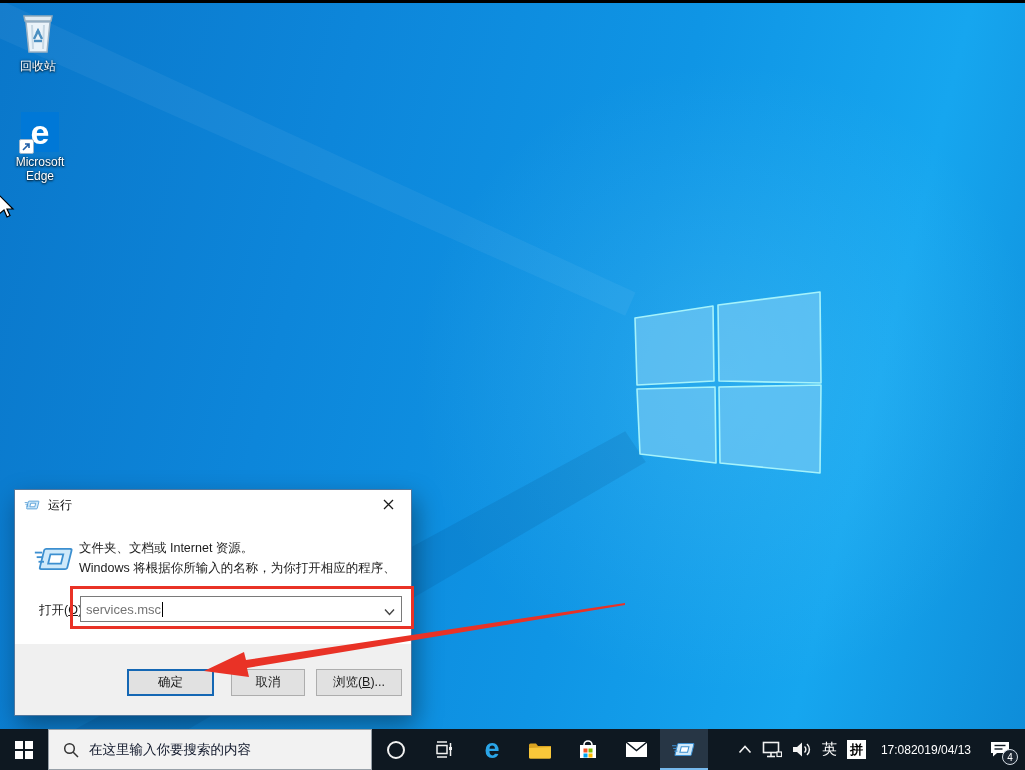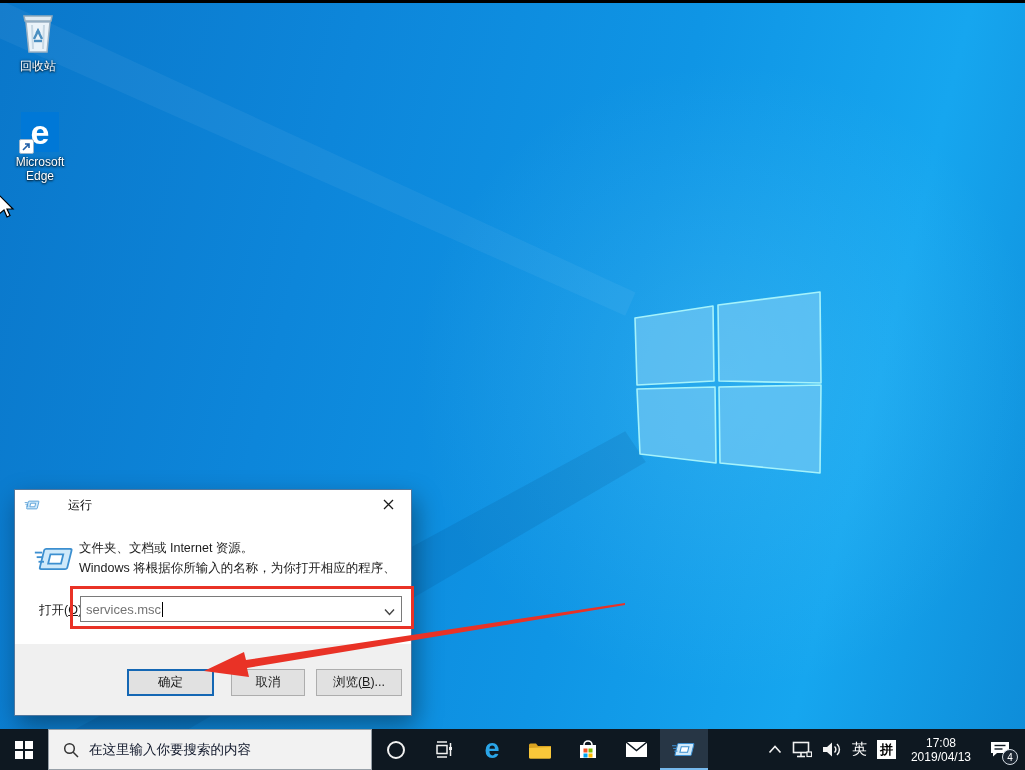--- a/index.html
+++ b/index.html
@@ -23,21 +23,21 @@
     justify-content:center;position:relative;}
   .edge-tile .e{color:#fff;font-size:34px;font-weight:bold;line-height:34px;}
   .shortcut{position:absolute;left:-2px;bottom:-2px;width:13px;height:13px;background:#fff;
     border:1px solid #9db6cc;border-radius:2px;display:flex;align-items:center;justify-content:center;}
 
   .cursor-arrow{position:absolute;left:-5px;top:194px;pointer-events:none;}
 
   
   .dialog{position:absolute;left:14px;top:489px;width:398px;height:227px;background:#fff;
     border:1px solid #50779e;box-shadow:4px 10px 24px rgba(0,0,0,.38);box-sizing:border-box;}
-  .dlg-titlebar{position:relative;height:30px;display:flex;align-items:center;padding-left:9px;gap:20px;}
+  .dlg-titlebar{position:relative;height:30px;display:flex;align-items:center;padding-left:9px;}
   .dlg-title{font-size:12px;color:#000;margin-left:7px;}
   .dlg-close{position:absolute;right:0;top:0;width:45px;height:29px;display:flex;
     align-items:center;justify-content:center;background:transparent;border:none;}
   .dlg-body-icon{position:absolute;left:18px;top:52px;}
   .dlg-desc{position:absolute;left:64px;top:48px;width:320px;font-size:12.5px;color:#1a1a1a;
     line-height:20px;}
   .dlg-open-label{position:absolute;left:24px;top:112px;font-size:12.5px;color:#1a1a1a;}
   .combo{position:absolute;left:65px;top:106px;width:322px;height:26px;background:#fff;
     border:1px solid #7a7a7a;box-sizing:border-box;display:flex;align-items:center;
     padding-left:5px;font-size:13px;color:#737373;}
@@ -65,21 +65,21 @@
   .tb-btn{width:48px;display:flex;align-items:center;justify-content:center;position:relative;}
   .tb-btn.active{background:#273645;}
   .tb-btn.active::after{content:"";position:absolute;left:0;bottom:0;width:100%;height:2px;
     background:#76b9ed;}
   .tb-btn .e{color:#2aa5e8;font-size:27px;font-weight:bold;}
   .tray{margin-left:auto;display:flex;align-items:center;}
   .tray-item{height:41px;display:flex;align-items:center;justify-content:center;padding:0 5px;}
   .ime-lang{color:#fff;font-size:15px;}
   .ime-mode{width:19px;height:19px;background:#fff;color:#000;font-size:13px;font-weight:bold;
     display:flex;align-items:center;justify-content:center;}
-  .clock{flex-direction:column;line-height:14px;color:#fff;font-size:12px;text-align:center;
+  .clock{flex-direction:row;line-height:14px;color:#fff;font-size:12px;text-align:center;
     padding:0 10px;}
   .action-center{position:relative;padding:0 14px 0 8px;}
   .badge{position:absolute;right:7px;bottom:5px;width:16px;height:16px;border-radius:50%;
     background:#1b2531;border:1.5px solid #d7dee5;color:#fff;font-size:10px;display:flex;
     align-items:center;justify-content:center;box-sizing:border-box;}
   u{text-decoration:underline;}
 </style>
 </head>
 <body>
 

